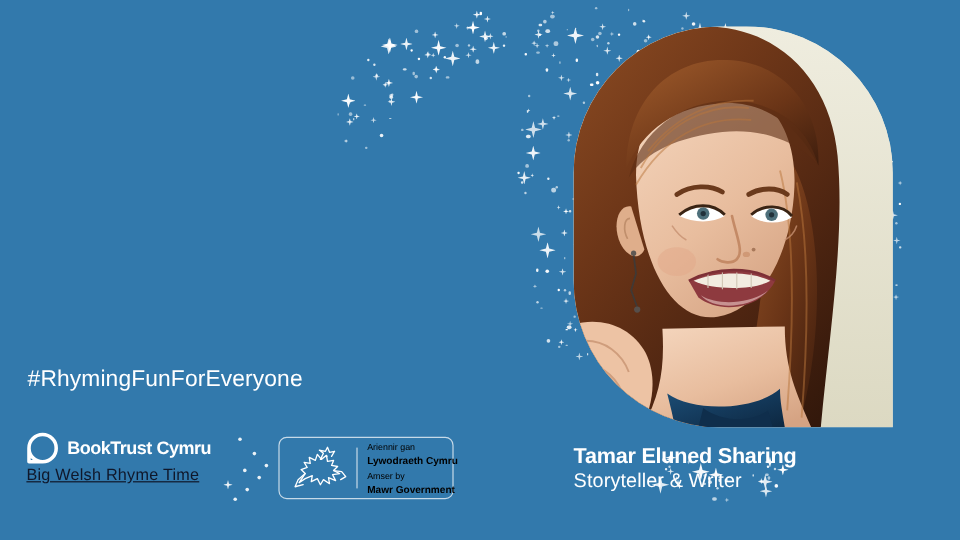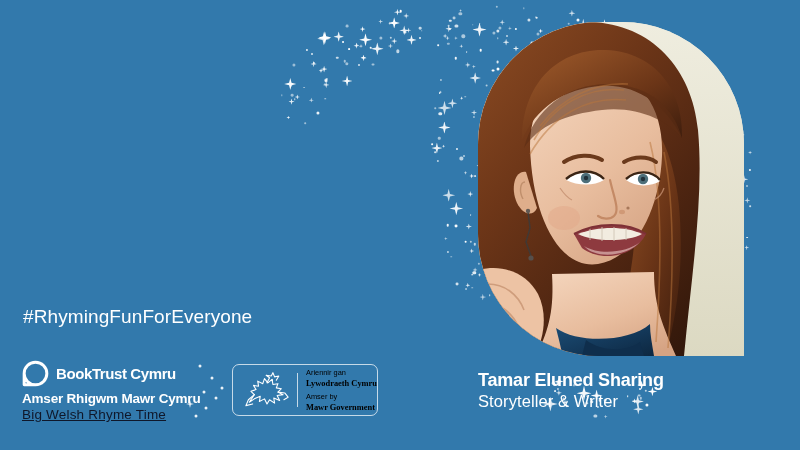--- a/index.html
+++ b/index.html
@@ -145,21 +145,21 @@
     background: rgba(255,255,255,0.72);
     margin: 0 8px 0 4px;
     flex: 0 0 auto;
   }
   .wg-text {
     color: #000000;
     line-height: 10.5px;
     padding-top: 1px;
   }
   .wg-small { font-size: 7.4px; font-weight: normal; white-space: nowrap; }
-  .wg-bold  { font-size: 8.4px; font-weight: bold;   white-space: nowrap; margin-bottom: 3px; font-family: Liberation Serif, serif; }
+  .wg-bold  { font-size: 8.4px; font-weight: bold;   white-space: nowrap; margin-bottom: 3px; }
   .wg-bold:last-child { margin-bottom: 0; }
 
   
   .portrait-wrap {
     position: absolute;
     left: 478px;
     top: 22px;
     width: 266px;
     height: 334px;
   }
@@ -526,21 +526,20 @@
 
   <div class="hashtag">#RhymingFunForEveryone</div>
 
   <div class="booktrust">
     <div class="bt-top">
       <svg class="bt-mark" viewBox="0 0 100 100">
         <path d="M50 8 A42 42 0 1 1 8 50 L8 92 L50 92 A42 42 0 0 1 50 8 Z" fill="none" stroke="#ffffff" stroke-width="11" stroke-linejoin="round"></path>
       </svg>
       <div class="bt-wordmark">BookTrust Cymru</div>
     </div>
-    <div class="bt-line-cy">Amser Rhigwm Mawr Cymru</div>
     <div class="bt-line-en">Big Welsh Rhyme Time</div>
   </div>
 
   <div class="wg-logo">
     <svg class="wg-dragon" viewBox="0 0 120 90">
       <g fill="none" stroke="#ffffff" stroke-width="2.6" stroke-linejoin="round" stroke-linecap="round">
         <path d="M18 74 L30 56 L22 48 L34 44 L28 34 L40 36 L38 24 L50 30 L54 18 L62 28 L72 20 L74 32 L86 30 L82 40 L94 42 L86 50 L98 56 L84 58 L90 70 L76 64 L78 76 L66 68 L60 78 L54 66 L42 72 L44 60 L30 66 Z"></path>
         <path d="M60 28 L66 16 L58 10 L70 12 L74 4 L78 14 L88 12 L82 22"></path>
         <path d="M30 56 L16 68 L10 82 L26 78"></path>
         <path d="M86 50 L102 52 L110 62 L100 68"></path>

